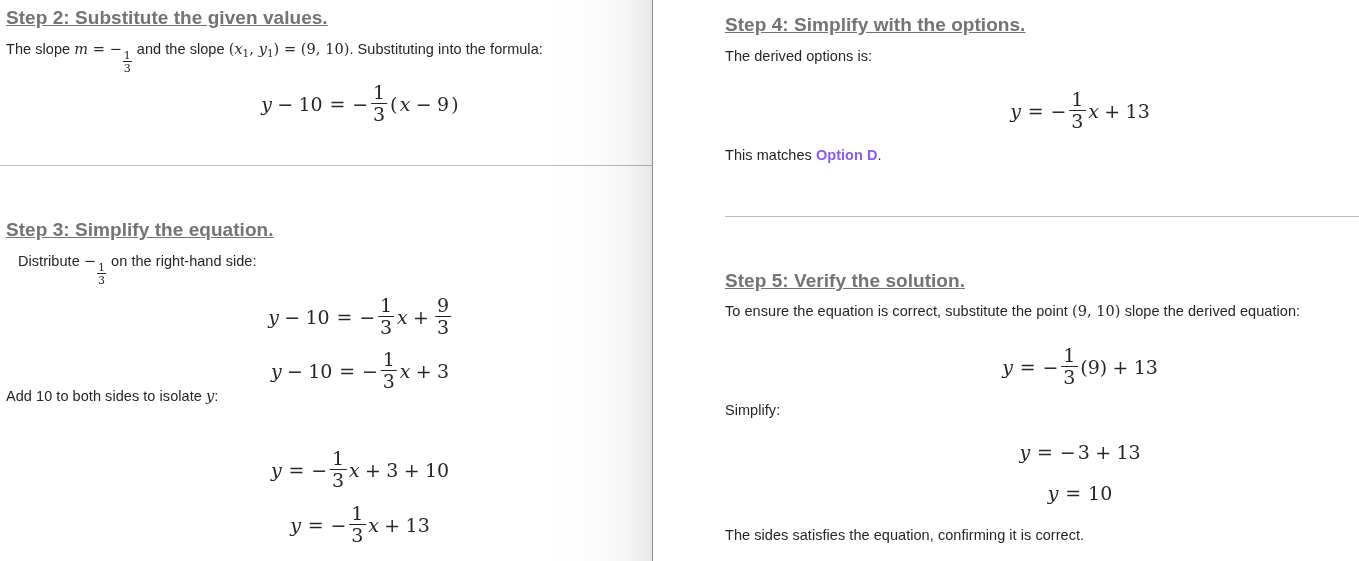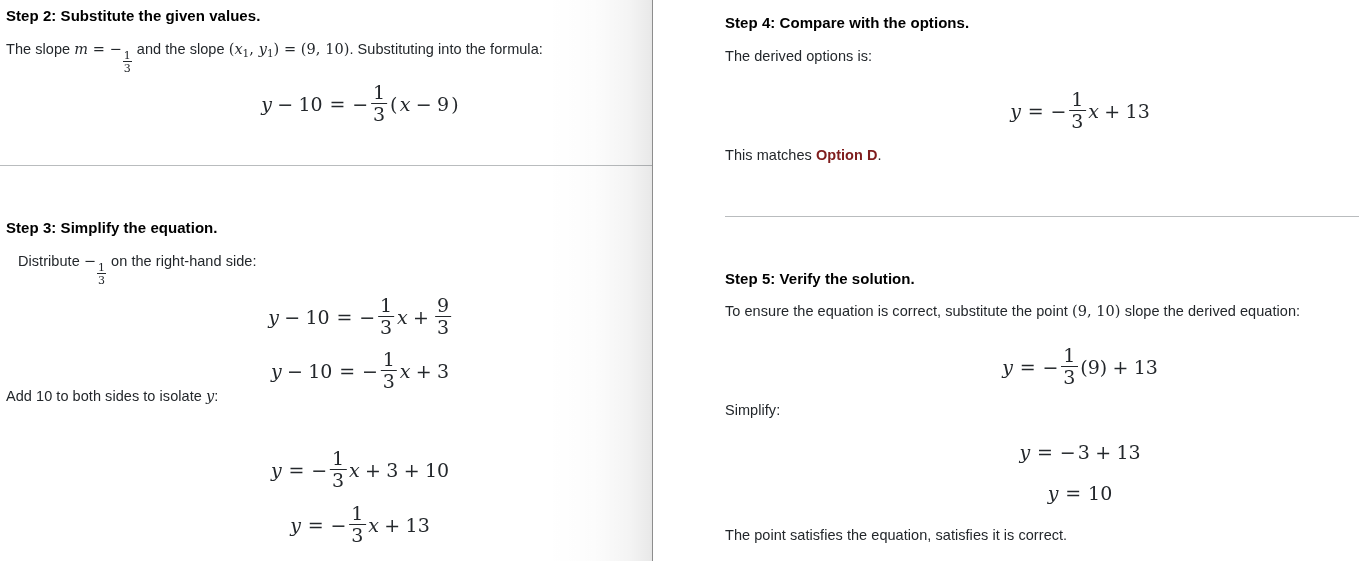--- a/index.html
+++ b/index.html
@@ -58,35 +58,36 @@
     top: 0;
     left: 653px;
     width: 7px;
     height: 561px;
     background: #ffffff;
   }
 
   
   .step-heading {
     position: absolute;
-    font-size: 15px;
+    font-size: 19px;
     font-weight: bold;
-    color: #000000;
+    color: #737373;
     letter-spacing: 0.05px;
     white-space: nowrap;
+    text-decoration: underline;
   }
   .body-line {
     position: absolute;
     font-size: 14.5px;
     font-weight: normal;
     color: #23272b;
     letter-spacing: 0.05px;
     white-space: nowrap;
   }
-  .body-line b { font-weight: bold; color: #7f1d1d; }
+  .body-line b { font-weight: bold; color: #8b5cf6; }
 
   
   .math {
     font-family: "DejaVu Serif", "Liberation Serif", serif;
     color: #23272b;
   }
   .math i, .mi {
     font-family: "DejaVu Serif", "Liberation Serif", serif;
     font-style: italic;
   }
@@ -269,21 +270,21 @@
     </div>
 
     <div id="left-page-shadow"></div>
   </div>
 
   <div id="left-page-edge"></div>
   <div id="gutter"></div>
 
   <div class="page-panel" id="right-page">
 
-    <div class="step-heading" style="left:65px; top:14px;">Step 4: Compare with the options.</div>
+    <div class="step-heading" style="left:65px; top:14px;">Step 4: Simplify with the options.</div>
 
     <div class="body-line" style="left:65px; top:48px;">The derived options is:</div>
 
     <div class="eq" style="left:420px; top:90px;">
       <span class="tok mi">y</span>
       <span class="rel">=</span>
       <span class="tok">−</span>
       <span class="frac">
         <span class="num">1</span>
         <span class="bar"></span>
@@ -330,16 +331,16 @@
       <span class="op">+</span>
       <span class="tok">13</span>
     </div>
 
     <div class="eq" style="left:420px; top:482px;">
       <span class="tok mi">y</span>
       <span class="rel">=</span>
       <span class="tok">10</span>
     </div>
 
-    <div class="body-line" style="left:65px; top:527px;">The point satisfies the equation, satisfies it is correct.</div>
+    <div class="body-line" style="left:65px; top:527px;">The sides satisfies the equation, confirming it is correct.</div>
   </div>
 
 </div>
 
 </body></html>

